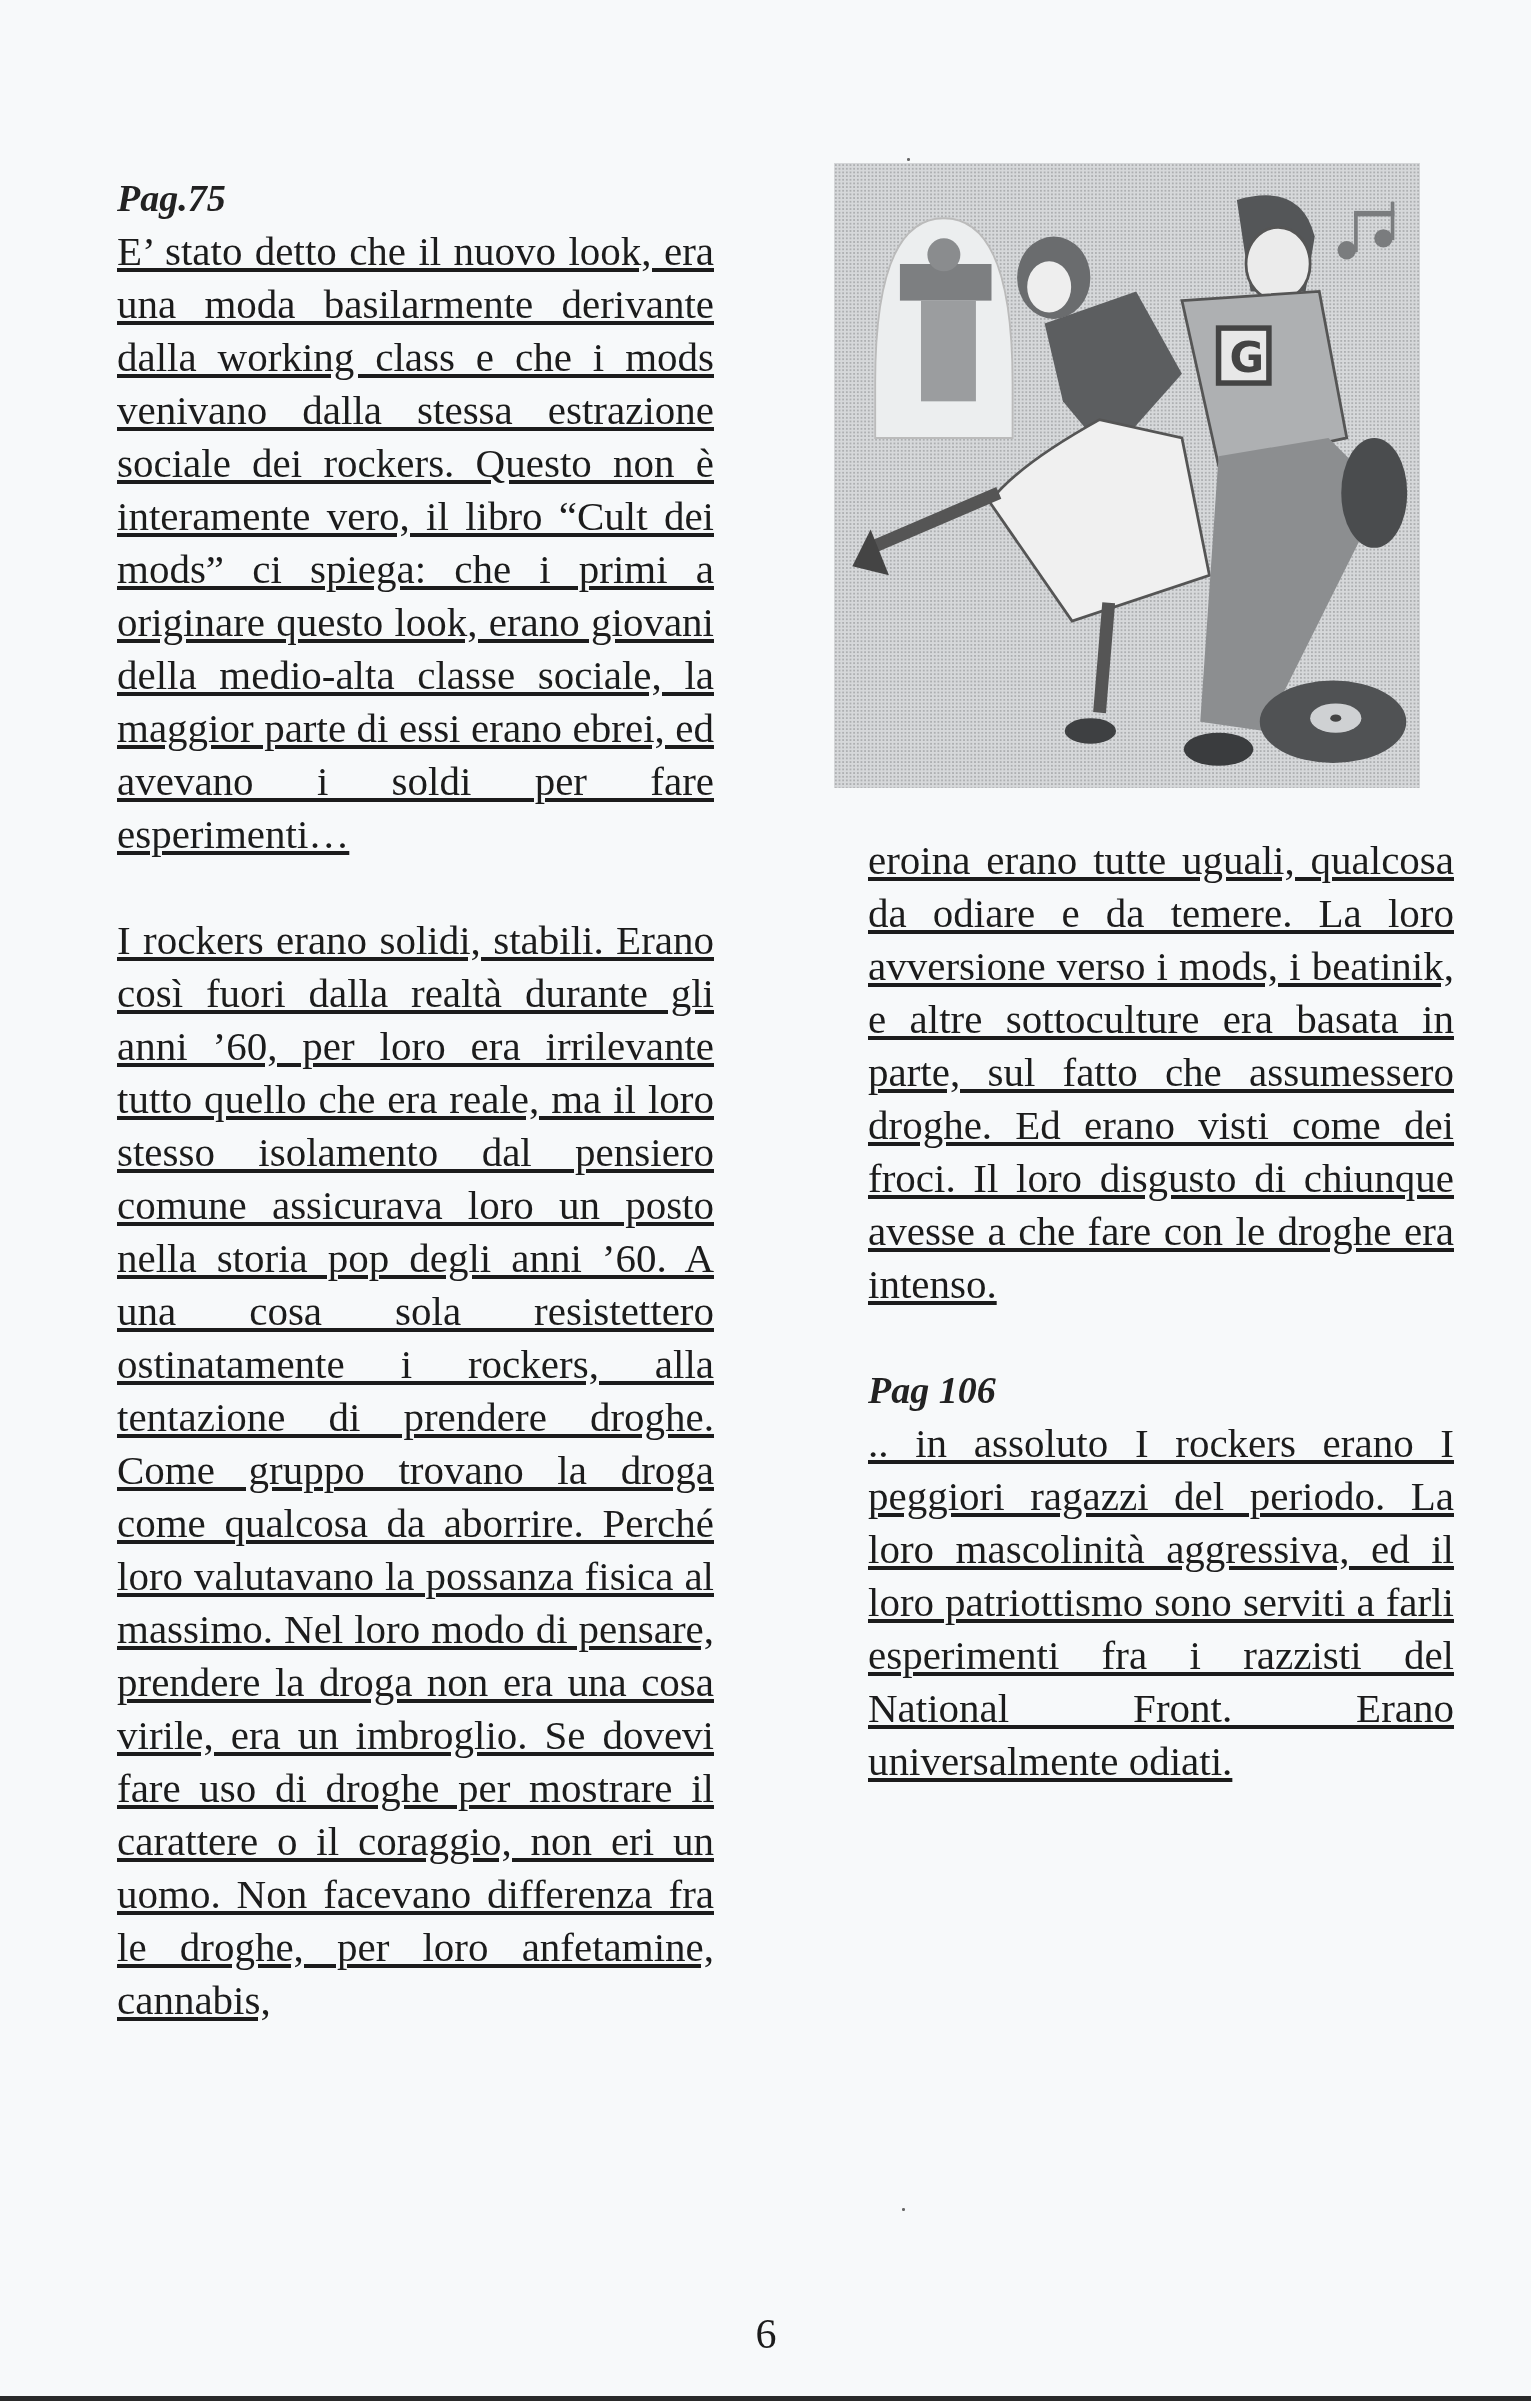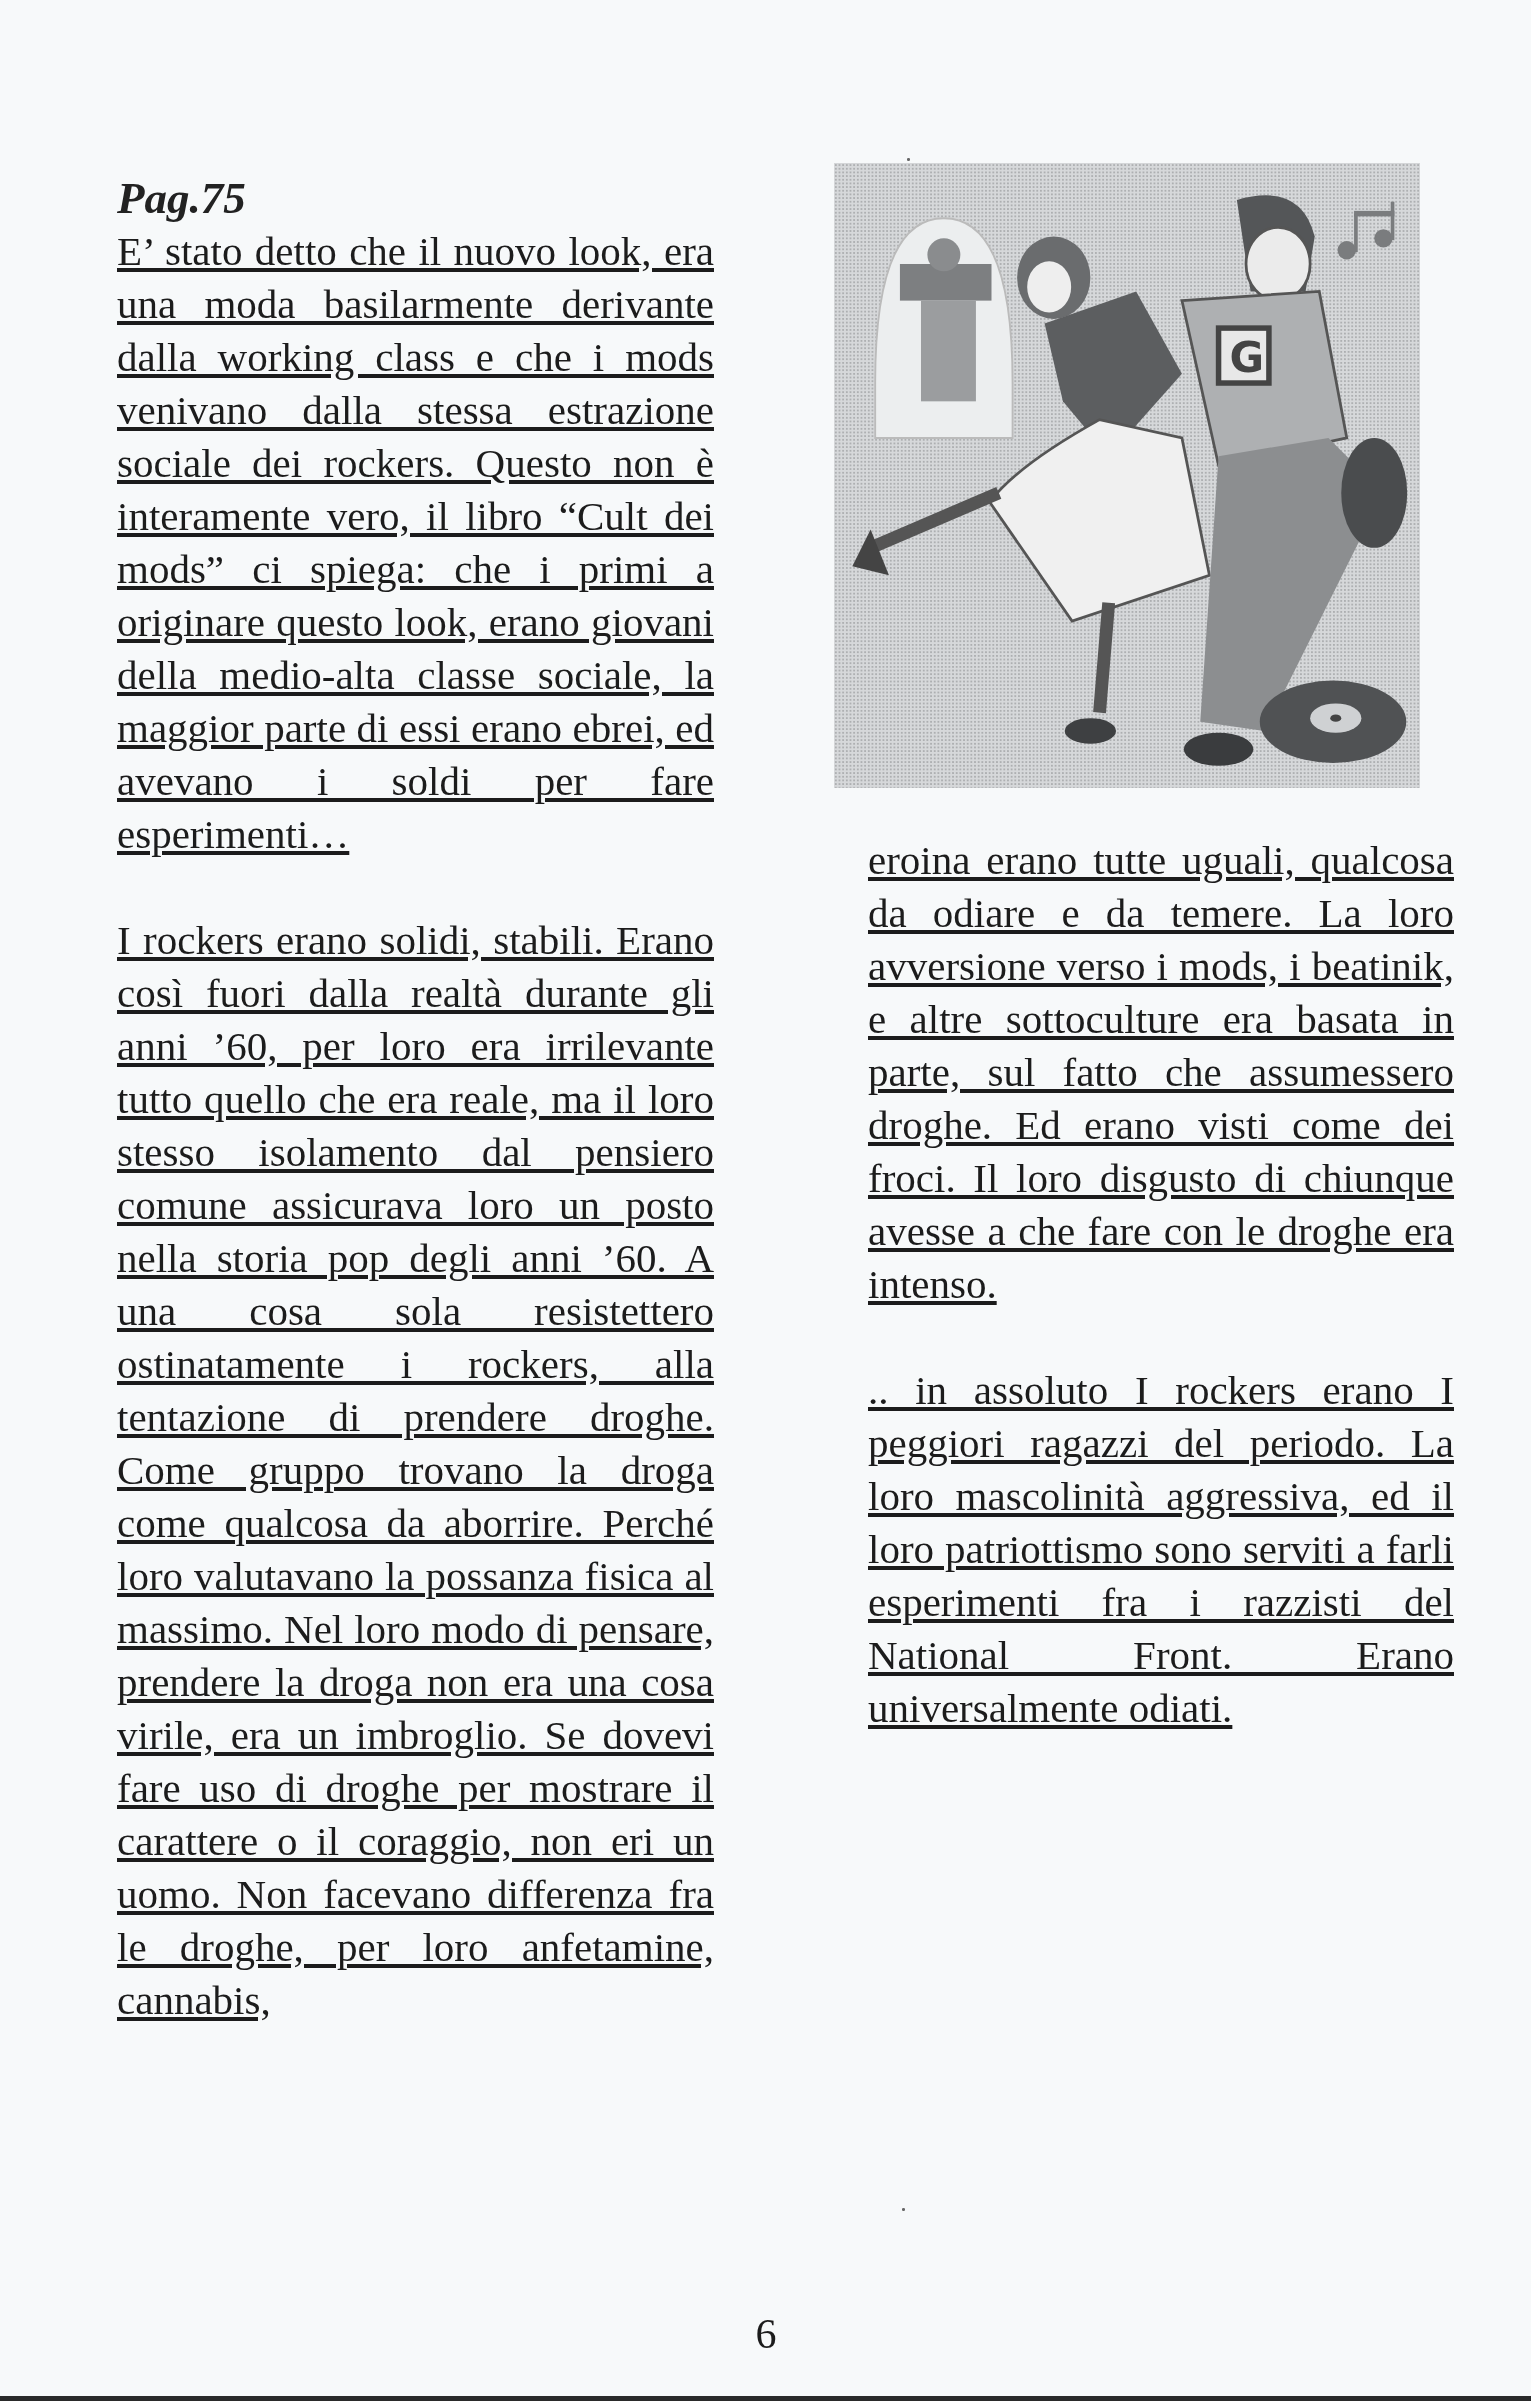--- a/index.html
+++ b/index.html
@@ -6,21 +6,21 @@
     body {
       width: 1532px; height: 2401px; position: relative; overflow: hidden;
       background: #f7f9fa;
       font-family: "Liberation Serif", "DejaVu Serif", serif;
       color: #1c1c1c;
     }
     .col { position: absolute; }
     #col-left { left: 117px; top: 172px; width: 597px; }
     #col-right { left: 868px; top: 834px; width: 586px; }
     .heading {
-      font-style: italic; font-weight: bold; font-size: 45px; line-height: 53px;
+      font-style: italic; font-weight: bold; font-size: 38px; line-height: 53px;
       margin: 0; color: #222;
     }
     .para {
       font-size: 41px; line-height: 53px; margin: 0;
       text-align: justify; text-align-last: left; hyphens: none; text-decoration: underline;
     }
     .gap { height: 53px; }
     #illustration {
       position: absolute; left: 834px; top: 163px; width: 586px; height: 625px;
       background: #cfd2d4;
@@ -96,20 +96,21 @@
       <circle cx="600" cy="82" r="10"></circle>
       <rect x="608" y="42" width="4" height="42"></rect>
       <rect x="568" y="52" width="44" height="6"></rect>
     </g>
   </svg>
 </div>
 
 <div class="col" id="col-right">
   <p class="para">eroina erano tutte uguali, qualcosa da odiare e da temere. La loro avversione verso i mods, i beatinik, e altre sottoculture era basata in parte, sul fatto che assumessero droghe. Ed erano visti come dei froci. Il loro disgusto di chiunque avesse a che fare con le droghe era intenso.</p>
   <div class="gap"></div>
+  <h2 class="heading">Pag 106</h2>
   <p class="para">.. in assoluto I rockers erano I peggiori ragazzi del periodo. La loro mascolinità aggressiva, ed il loro patriottismo sono serviti a farli esperimenti fra i razzisti del National Front. Erano universalmente odiati.</p>
 </div>
 
 <div id="page-number">6</div>
 <div class="speck" style="left:907px;top:158px;"></div>
 <div class="speck" style="left:902px;top:2208px;"></div>
 <div id="bottom-edge"></div>
 
 
 </body></html>

